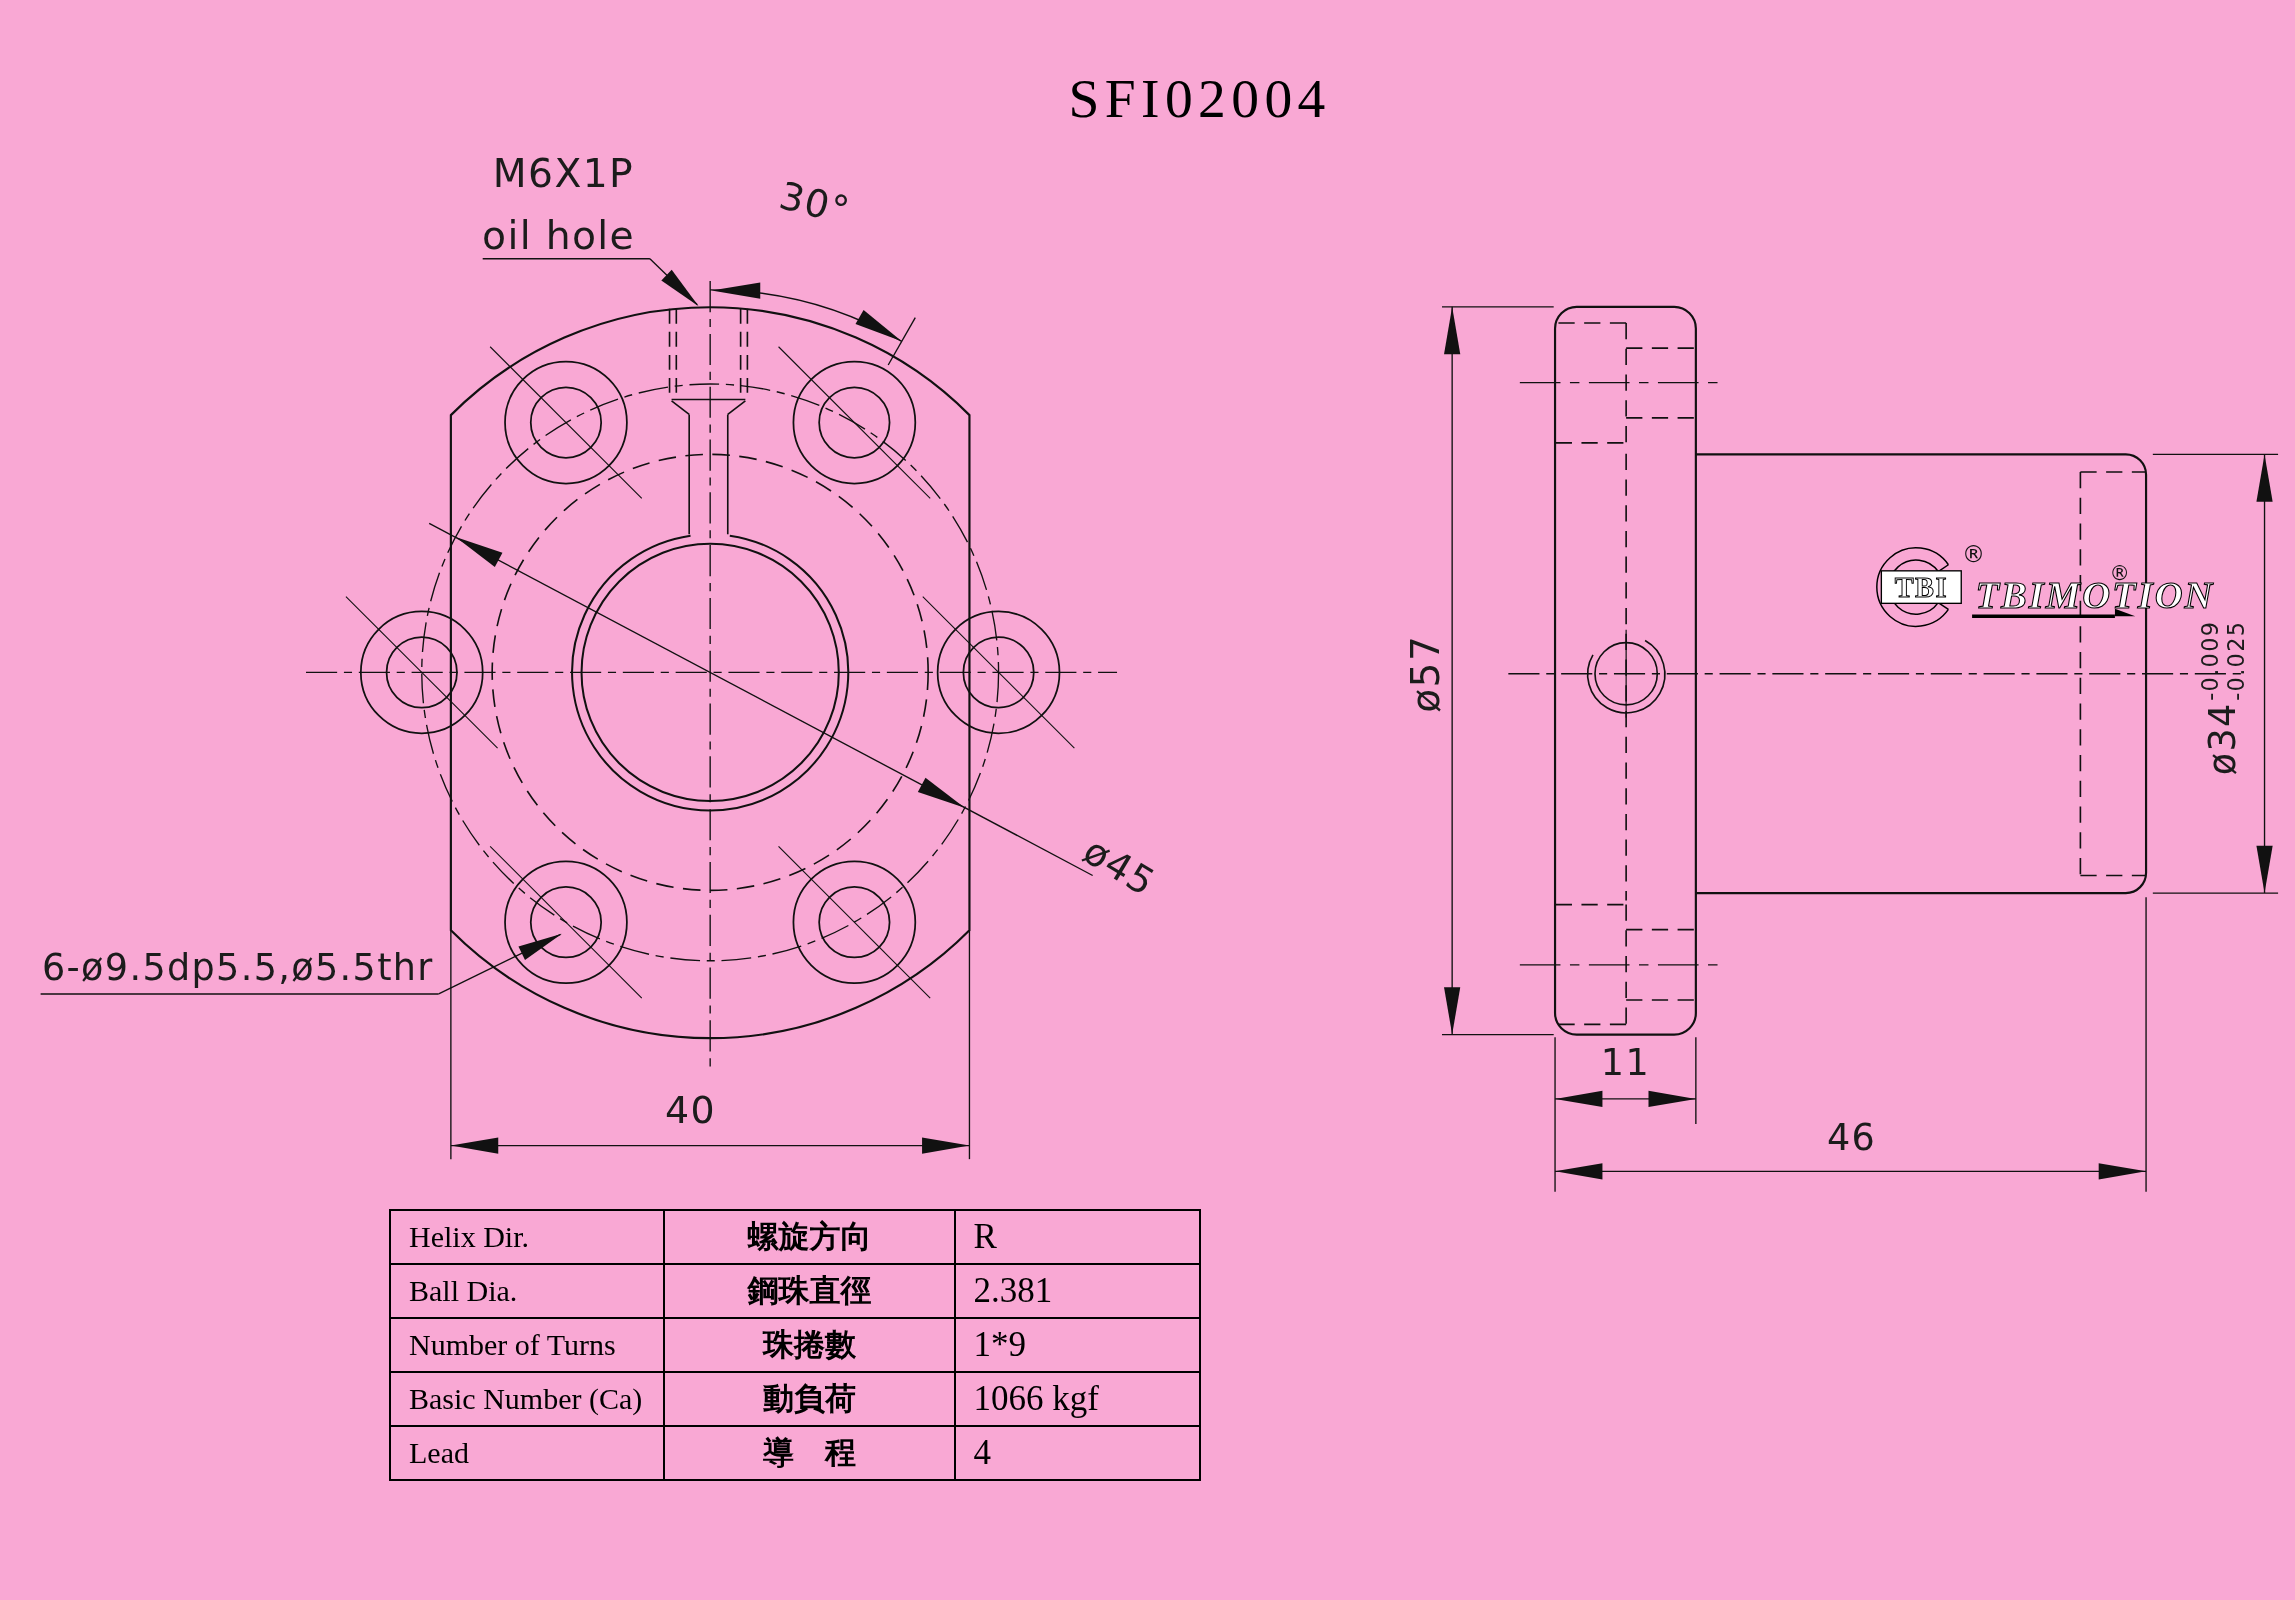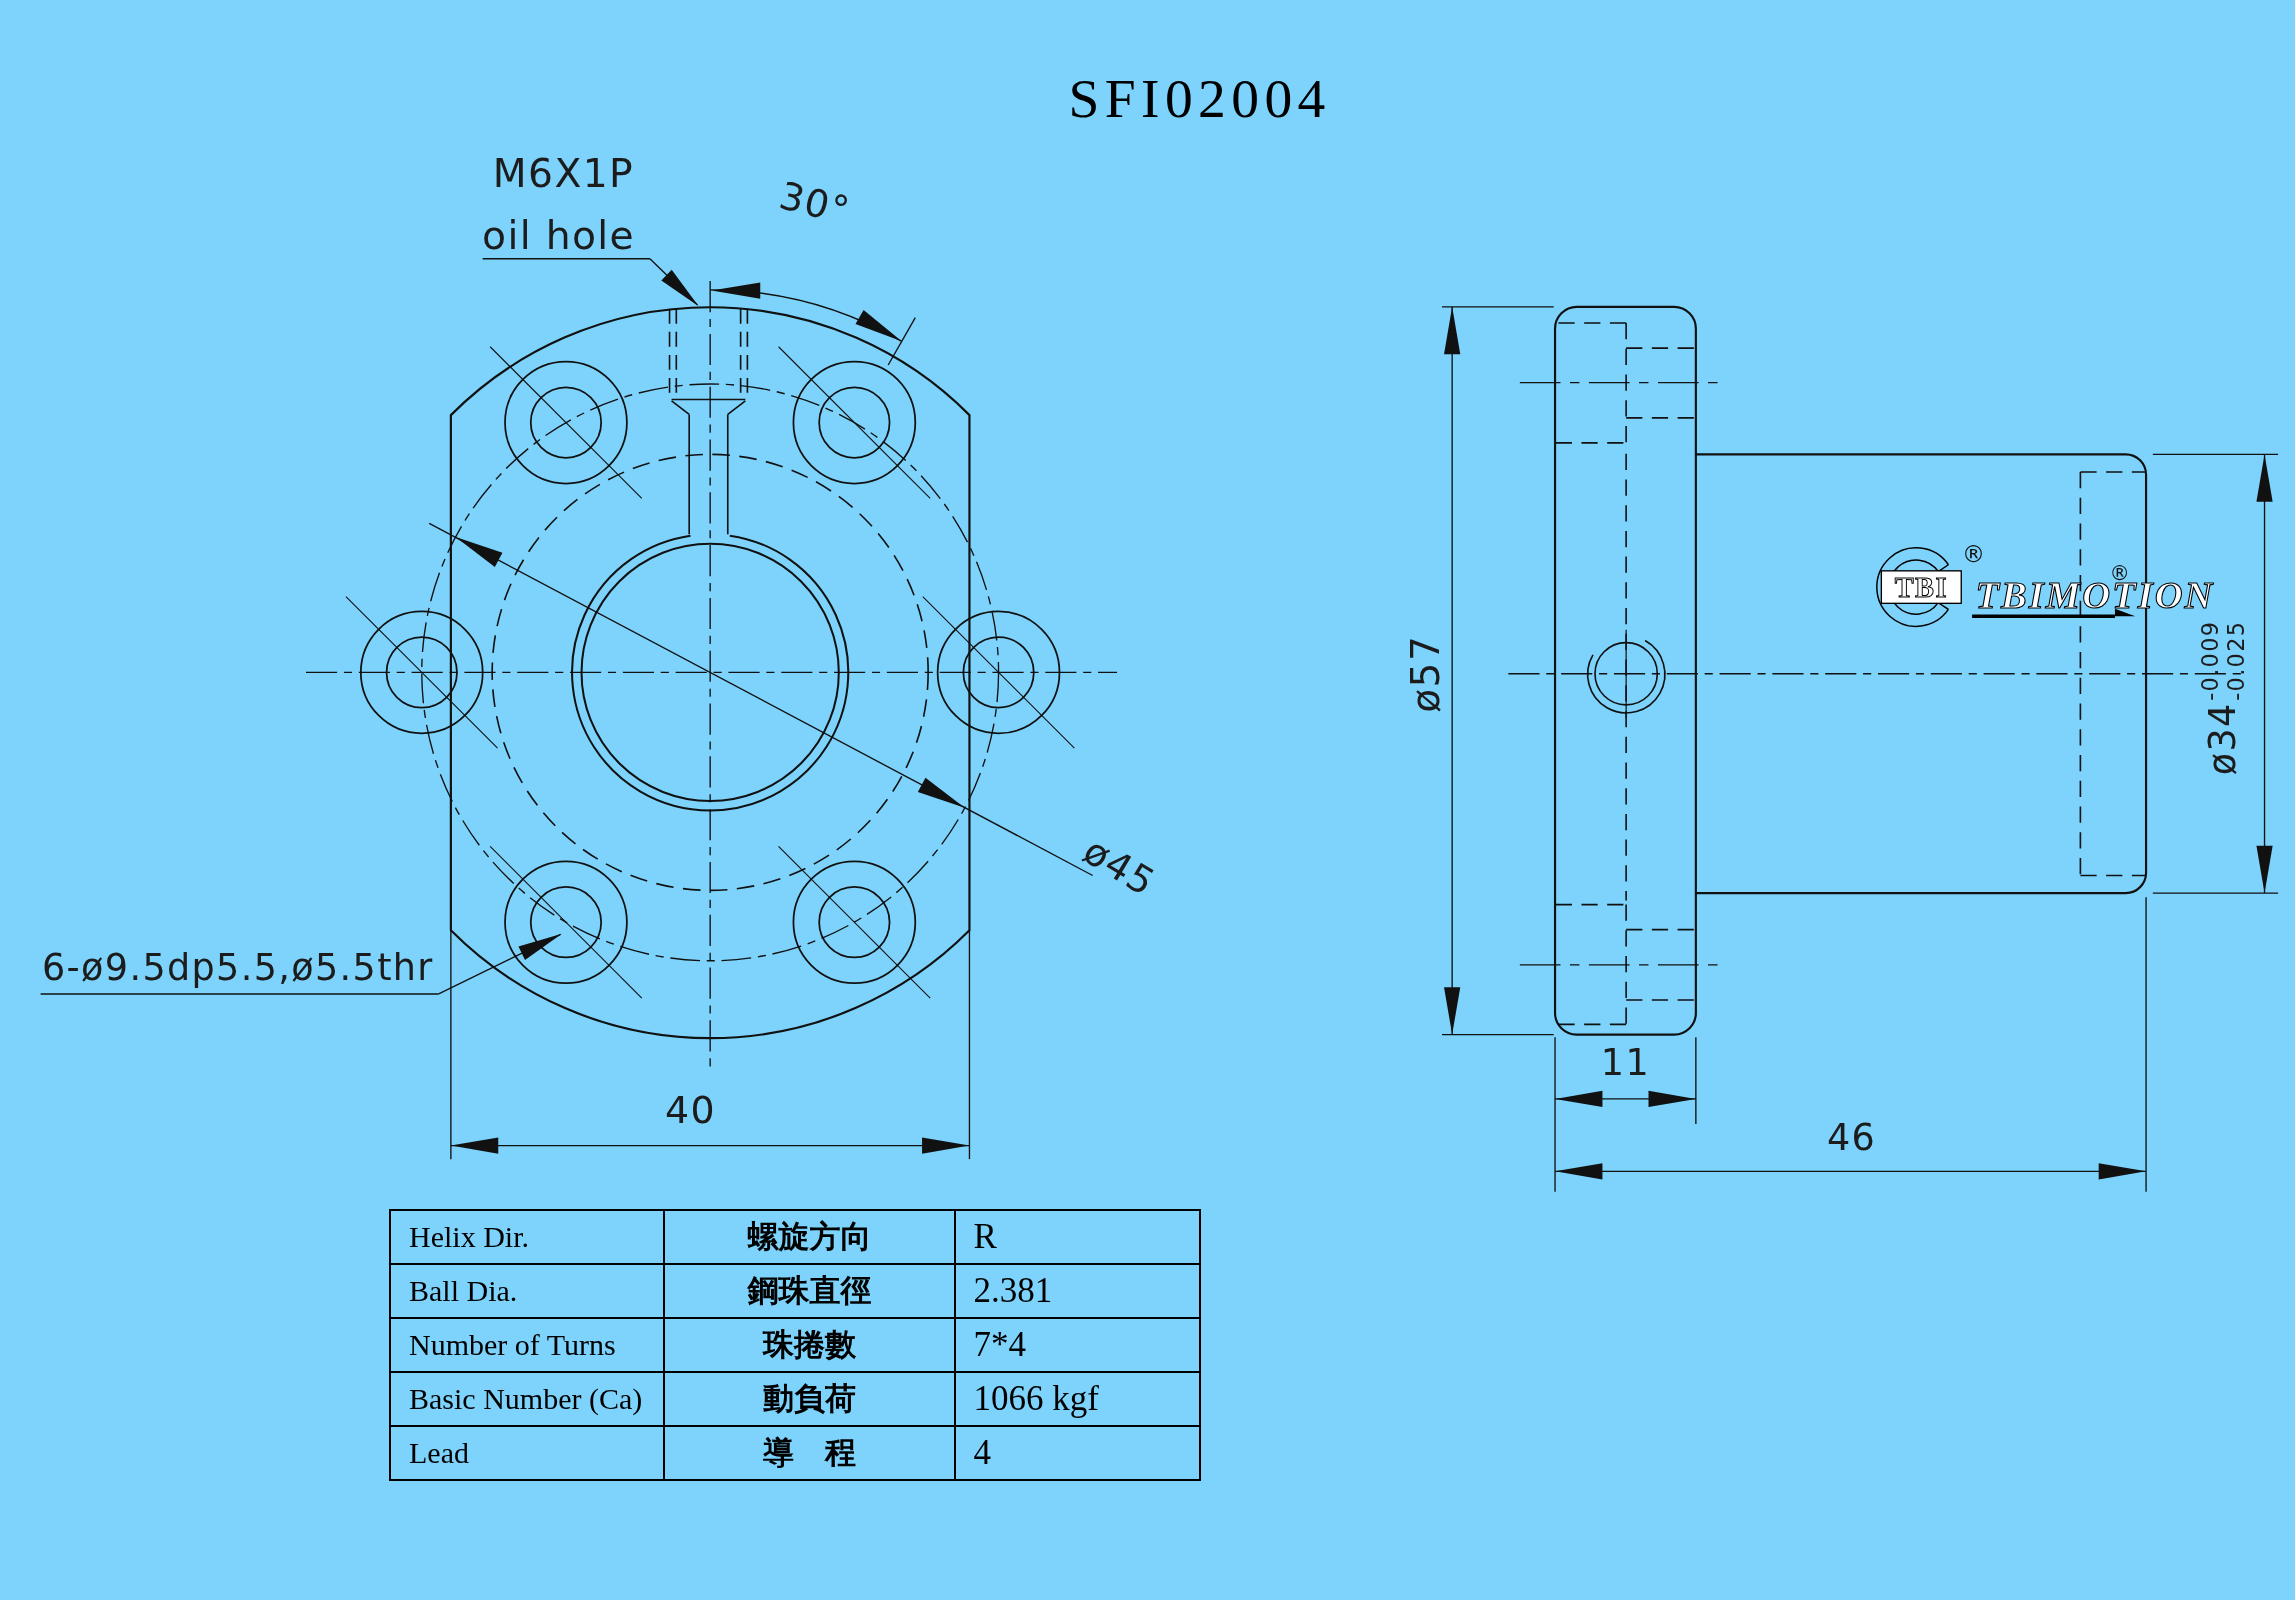--- a/index.html
+++ b/index.html
@@ -1,16 +1,16 @@
 <!DOCTYPE html>
 <html style="font-size:10.8px"><head>
 <meta charset="utf-8">
 <style>
   html,body{margin:0;padding:0;background:#ffffff;}
-  .sheet{position:relative;width:2295px;height:1600px;background:#7dd3fc;overflow:hidden;
+  .sheet{position:relative;width:2295px;height:1600px;background:#f9a8d4;overflow:hidden;
          font-family:"DejaVu Sans",sans-serif;}
   svg text{fill:#1c1c1c;}
   .cad-txt{font-family:"DejaVu Sans",sans-serif;letter-spacing:2px;}
   .title-txt{font-family:"Liberation Serif",serif;fill:#000;letter-spacing:8px;}
   .logo-txt{font-family:"Liberation Serif",serif;font-style:italic;font-weight:bold;
             fill:#ffffff;stroke:#000;stroke-width:1.6px;letter-spacing:3px;}
   .tbi-txt{font-family:"Liberation Serif",serif;font-weight:bold;fill:#ffffff;stroke:#000;stroke-width:1.4px;}
   .reg-txt{font-family:"DejaVu Sans",sans-serif;fill:#111;}
   
   .spec{position:absolute;left:389px;top:1209px;border-collapse:collapse;table-layout:fixed;}
@@ -248,21 +248,21 @@
         <td class="val">R</td>
       </tr>
       <tr>
         <td class="en">Ball Dia.</td>
         <td class="zh">鋼珠直徑</td>
         <td class="val">2.381</td>
       </tr>
       <tr class="sm">
         <td class="en">Number of Turns</td>
         <td class="zh">珠捲數</td>
-        <td class="val">7*4</td>
+        <td class="val">1*9</td>
       </tr>
       <tr class="sm">
         <td class="en">Basic Number (Ca)</td>
         <td class="zh">動負荷</td>
         <td class="val">1066 kgf</td>
       </tr>
       <tr>
         <td class="en">Lead</td>
         <td class="zh">導　程</td>
         <td class="val">4</td>

